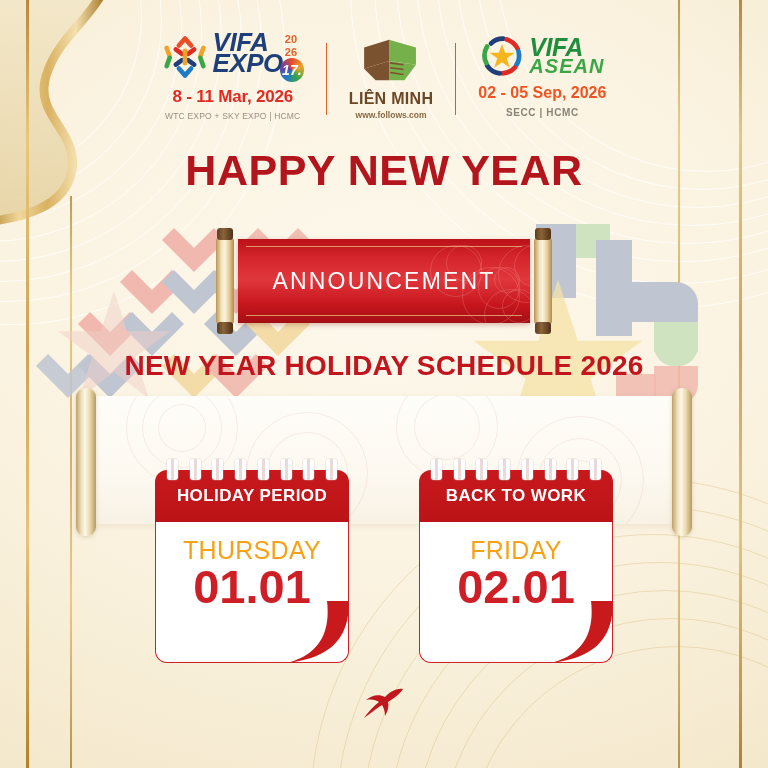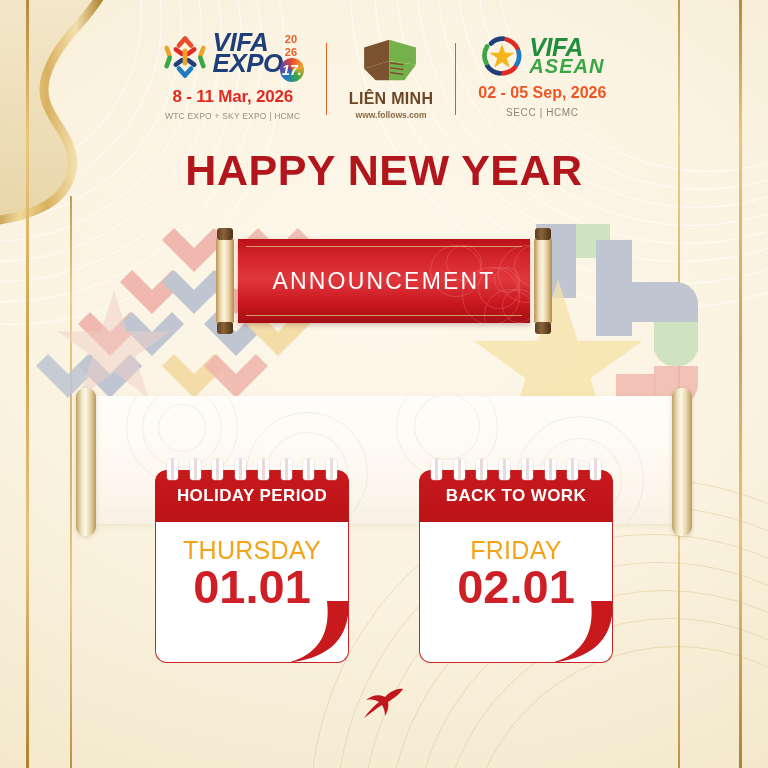--- a/index.html
+++ b/index.html
@@ -53,21 +53,21 @@
   .lm-mark{width:62px;height:48px;position:relative;}
   .lm-txt{font-size:16px;font-weight:800;color:#6b4726;margin-top:6px;letter-spacing:.3px;}
   .lm-url{font-size:8.5px;font-weight:700;color:#8a6a43;margin-top:2px;}
 
   .as-mark{display:flex;align-items:center;gap:5px;}
   .as-ico{width:44px;height:44px;position:relative;}
   .as-word{line-height:.88;}
   .t-asv{font-size:25px;font-weight:800;color:#1f8f3e;letter-spacing:-.5px;font-style:italic;}
   .t-asa{font-size:20px;font-weight:800;color:#3aa646;letter-spacing:1px;font-style:italic;}
   .date-or{font-size:16px;font-weight:800;color:#ef5423;margin-top:6px;}
-  .venue2{font-size:10px;color:#8d8276;margin-top:5px;letter-spacing:.6px;}
+  .venue2{font-size:10px;color:#8d8276;margin-top:5px;letter-spacing:.6px;font-weight:bold;}
 
   
   .hny{position:absolute;top:146px;left:0;right:0;text-align:center;
        font-size:43px;font-weight:800;color:#b3151c;letter-spacing:.5px;}
 
   
   .ann-wrap{position:absolute;top:228px;left:50%;transform:translateX(-50%);
             width:344px;height:106px;}
   .ann-band{position:absolute;left:26px;right:26px;top:11px;bottom:11px;
             background:linear-gradient(180deg,#bb1118 0%,#d4252b 22%,#e0373c 48%,#c7161d 78%,#a30f14 100%);
@@ -367,20 +367,21 @@
         <div class="cap t"></div>
         <div class="cap b"></div>
     </div>
     <div class="roll r">
       <div class="body"></div>
         <div class="cap t"></div>
         <div class="cap b"></div>
     </div>
   </div>
 
+  <div class="headline">NEW YEAR HOLIDAY SCHEDULE 2026</div>
 
   <div class="paper">
     <div class="paper-emb">
       <i style="left:30px;top:-24px;width:110px;height:110px;"></i>
       <i style="left:46px;top:-8px;width:78px;height:78px;"></i>
       <i style="left:62px;top:8px;width:46px;height:46px;"></i>
       <i style="left:150px;top:16px;width:120px;height:120px;"></i>
       <i style="left:170px;top:36px;width:80px;height:80px;"></i>
       <i style="left:300px;top:-20px;width:100px;height:100px;"></i>
       <i style="left:318px;top:-2px;width:64px;height:64px;"></i>

